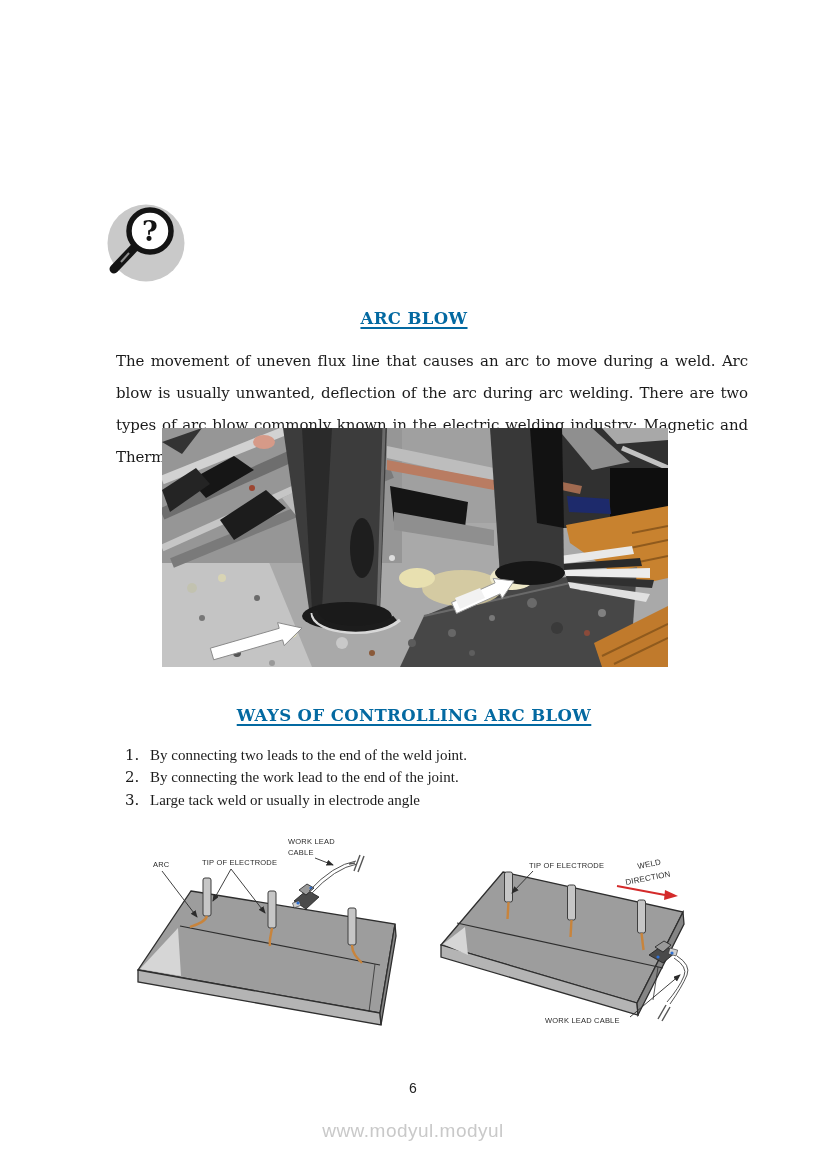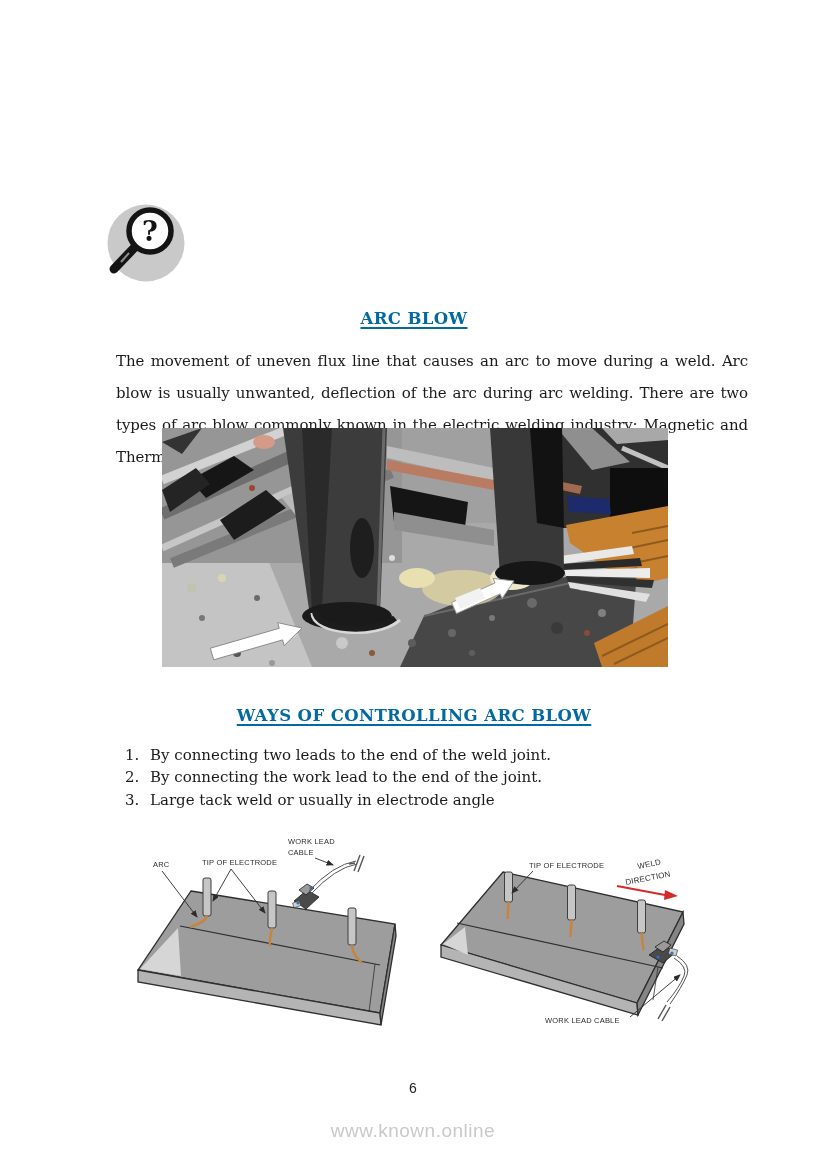--- a/index.html
+++ b/index.html
@@ -35,21 +35,21 @@
     text-align:justify; color:#1b1b1b;
   }
 
   
   .photo { left:162px; top:428px; width:506px; height:239px; }
 
   
   .olist { left:125px; top:744px; width:600px; font-size:15px; line-height:22.3px; }
   .olist .row { display:flex; }
   .olist .mk  { width:25px; flex:0 0 25px; }
-  .olist .tx  { flex:1; }
+  .olist .tx  { flex:1;font-family:Liberation Serif, serif; }
 
   
   .diagL { left:128px; top:828px; }
   .diagR { left:436px; top:843px; }
   .diagram text {
     font-family:"Liberation Sans", sans-serif; font-size:7.5px;
     fill:#2b2b2b; letter-spacing:0.2px;
   }
   .diagram text.big { font-size:8px; }
 
@@ -296,15 +296,15 @@
     <line x1="97" y1="28" x2="76" y2="50" stroke="#2b2b2b" stroke-width="0.9" marker-end="url(#ahR)"></line>
     <text x="202" y="26" class="big" transform="rotate(-11 202 26)">WELD</text>
     <text x="190" y="42" class="big" transform="rotate(-11 190 42)">DIRECTION</text>
     <line x1="181" y1="43" x2="229" y2="52" stroke-width="2.2" stroke="#d42a2a"></line>
     <polygon points="229,47 242,53 228,57" fill="#d42a2a"></polygon>
     <text x="109" y="180">WORK LEAD CABLE</text>
     <line x1="194" y1="174" x2="244" y2="132" stroke="#2b2b2b" stroke-width="0.9" marker-end="url(#ahR)"></line>
   </svg>
 
   <div class="abs pageno">6</div>
-  <div class="abs wmark">www.known.online</div>
+  <div class="abs wmark">www.modyul.modyul</div>
 
 </div>
 
 </body></html>

